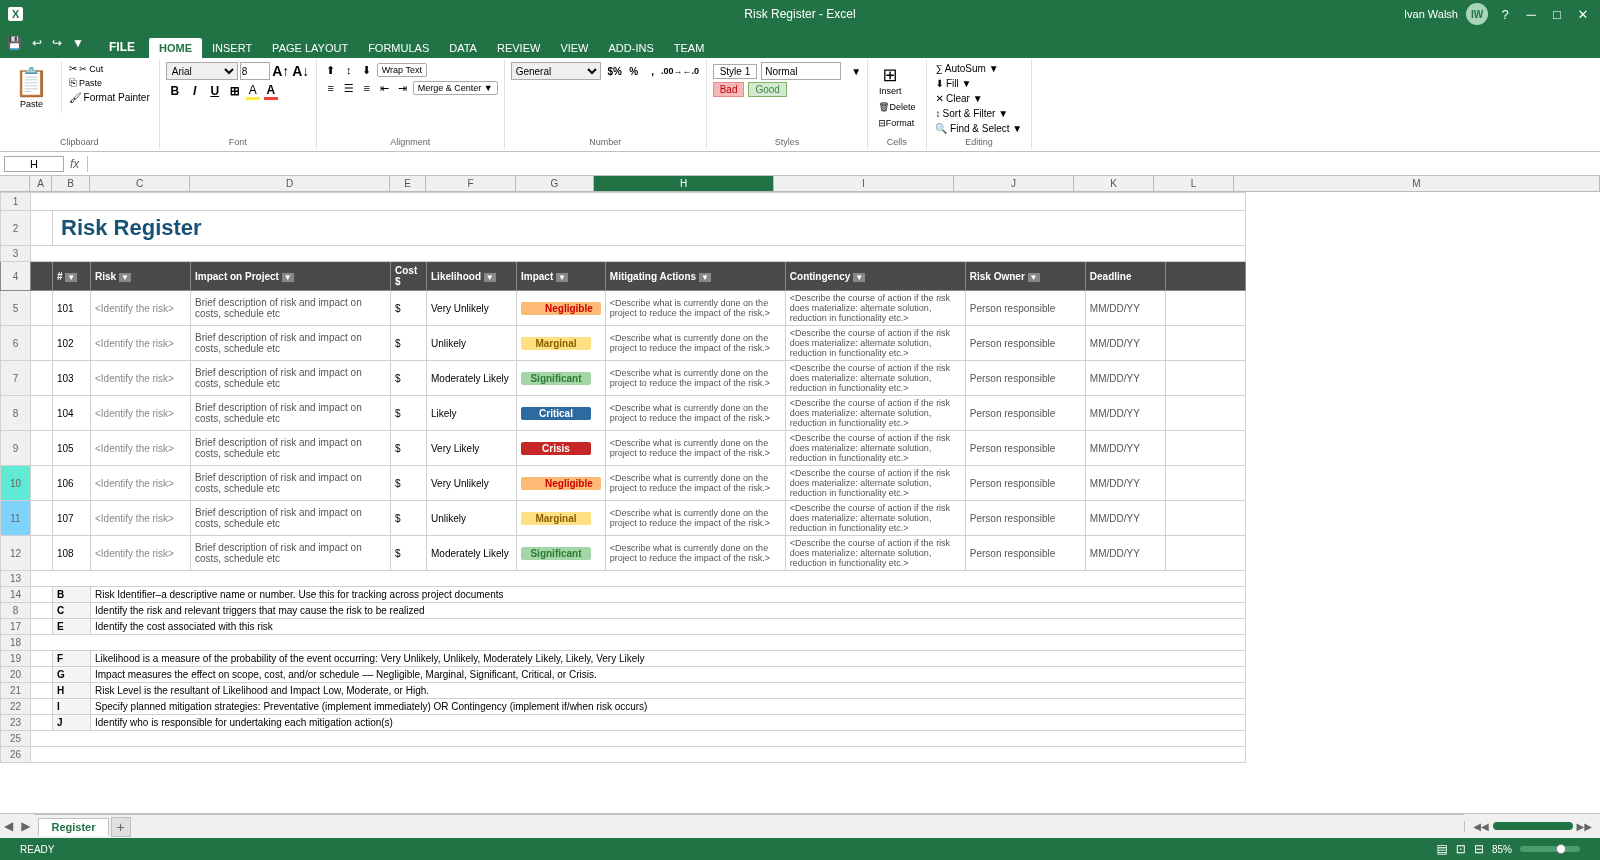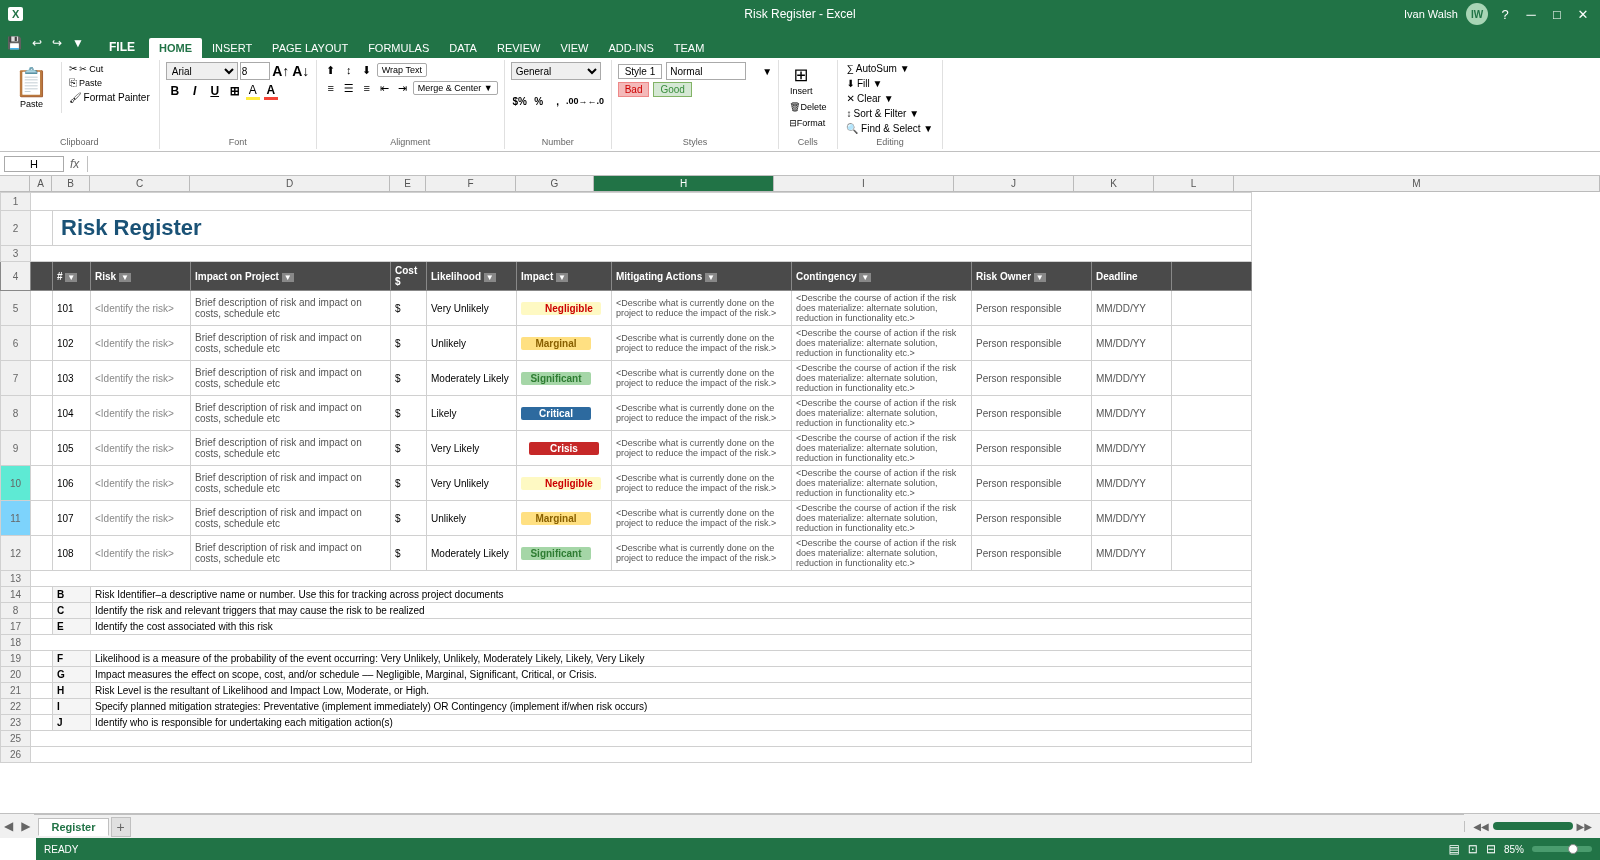--- a/index.html
+++ b/index.html
@@ -44,34 +44,34 @@
 
     
     .app { display: flex; flex-direction: column; height: 860px; width: 1600px; }
     .main-area { display: flex; flex: 1; overflow: hidden; }
     .sheet-area { flex: 1; overflow: hidden; display: flex; flex-direction: column; }
     .style-bad { background: #f4b9b9; color: #c00; padding: 1px 6px; font-size: 10px; border: 1px solid #e88; }
     .style-good { background: #d5e8d4; color: #388e3c; padding: 1px 6px; font-size: 10px; border: 1px solid #82b366; }
 
     
     .badge { display: inline-block; padding: 1px 8px; border-radius: 2px; font-size: 10px; font-weight: bold; color: white; text-align: center; min-width: 70px; }
-    .badge-negligible { background: #fef9c3; color: #c00; padding-left: 24px; }
+    .badge-negligible { background: #fdba74; color: #c00; padding-left: 24px; }
     .badge-marginal { background: #ffe082; color: #8a6000; }
     .badge-significant { background: #a5d6a7; color: #2e7d32; }
     .badge-critical { background: #2d6a9f; color: white; }
     .badge-crisis { background: #c62828; color: white; }
 
     
     .sheet-tabs { background: #f0f0f0; border-top: 1px solid #c0c0c0; display: flex; align-items: center; height: 24px; padding: 0 4px; gap: 2px; }
     .sheet-tab { padding: 2px 12px; border: 1px solid #c0c0c0; border-bottom: none; background: #e0e0e0; font-size: 11px; cursor: pointer; }
     .sheet-tab.active { background: white; border-bottom: 1px solid white; color: #217346; font-weight: bold; }
     .sheet-tab-add { width: 20px; height: 20px; display: flex; align-items: center; justify-content: center; cursor: pointer; color: #666; font-size: 14px; border: 1px solid #c0c0c0; background: #e0e0e0; }
 
     
-    .status-bar { background: #217346; color: white; height: 22px; display: flex; align-items: center; padding: 0 8px; font-size: 10px; justify-content: space-between; margin-left: 36px; }
+    .status-bar { background: #217346; color: white; height: 22px; display: flex; align-items: center; padding: 0 20px; font-size: 10px; justify-content: space-between; }
     .status-bar-right { display: flex; gap: 8px; align-items: center; }
 
     
     .font-select { border: 1px solid #aaa; padding: 1px; font-size: 10px; width: 72px; height: 18px; }
     .font-size { border: 1px solid #aaa; padding: 1px; font-size: 10px; width: 30px; height: 18px; }
 
     
     .ribbon-row { display: flex; align-items: center; gap: 2px; }
     .bold-btn { font-weight: bold; font-size: 12px; width: 18px; height: 18px; display: flex; align-items: center; justify-content: center; border: 1px solid transparent; cursor: pointer; }
     .align-btn { font-size: 11px; width: 16px; height: 16px; display: flex; align-items: center; justify-content: center; cursor: pointer; }
@@ -204,42 +204,42 @@
           <span class="align-btn">⇥</span>
           <span class="ribbon-btn-small" style="font-size:9px;border:1px solid #aaa;padding:1px 4px;">
             <span>Merge &amp; Center ▼</span>
           </span>
         </div>
       </div>
       <div class="ribbon-group-label">Alignment</div>
     </div>
 
     <div class="ribbon-group">
-      <div class="ribbon-group-content" style="flex-direction:column;gap:12px;">
+      <div class="ribbon-group-content" style="flex-direction:row;gap:5px;">
         <select class="num-format-select">
           <option>General</option>
           <option>Number</option>
           <option>Currency</option>
         </select>
         <div class="ribbon-row" style="gap:1px;">
           <span class="bold-btn" style="font-size:10px;">$%</span>
           <span class="bold-btn" style="font-size:10px;">%</span>
           <span class="bold-btn" style="font-size:10px;">,</span>
           <span class="bold-btn" style="font-size:9px;">.00→</span>
           <span class="bold-btn" style="font-size:9px;">←.0</span>
         </div>
       </div>
       <div class="ribbon-group-label">Number</div>
     </div>
 
     <div class="ribbon-group" style="min-width:160px;">
       <div class="ribbon-group-content" style="flex-direction:column;gap:2px;width:100%;">
         <div style="display:flex;align-items:center;gap:4px;">
           <span style="font-size:10px;padding:1px 6px;border:1px solid #aaa;">Style 1</span>
-          <div style="display:flex;align-items:center;gap:16px;">
+          <div style="display:flex;align-items:center;gap:10px;">
             <input type="text" value="Normal" style="border: 1px solid rgb(170, 170, 170); font-size: 10px; width: 80px; height: 18px; padding: 1px 3px;">
             <span style="font-size:10px;cursor:pointer;">▼</span>
           </div>
         </div>
         <div style="display:flex;gap:4px;">
           <div class="style-bad">Bad</div>
           <div class="style-good">Good</div>
         </div>
       </div>
       <div class="ribbon-group-label">Styles</div>
@@ -460,21 +460,21 @@
           </tr>
 
           <tr>
             <td style="border:1px solid #d0d0d0;background:#f0f0f0;text-align:center;font-size:10px;color:#666;padding:2px;">9</td>
             <td style="border:1px solid #d0d0d0;"></td>
             <td style="border:1px solid #d0d0d0;padding:2px 4px;font-size:10px;">105</td>
             <td style="border:1px solid #d0d0d0;padding:2px 4px;font-size:10px;color:#888;">&lt;Identify the risk&gt;</td>
             <td style="border:1px solid #d0d0d0;padding:2px 4px;font-size:10px;color:#555;">Brief description of risk and impact on costs, schedule etc</td>
             <td style="border:1px solid #d0d0d0;padding:2px 4px;font-size:10px;">$</td>
             <td style="border:1px solid #d0d0d0;padding:2px 4px;font-size:10px;">Very Likely</td>
-            <td style="border:1px solid #d0d0d0;padding:2px 12px;">
+            <td style="border:1px solid #d0d0d0;padding:2px 4px;">
               <span class="badge badge-crisis">Crisis</span>
             </td>
             <td style="border:1px solid #d0d0d0;padding:2px 4px;font-size:9px;color:#555;white-space:normal;">&lt;Describe what is currently done on the project to reduce the impact of the risk.&gt;</td>
             <td style="border:1px solid #d0d0d0;padding:2px 4px;font-size:9px;color:#555;white-space:normal;">&lt;Describe the course of action if the risk does materialize: alternate solution, reduction in functionality etc.&gt;</td>
             <td style="border:1px solid #d0d0d0;padding:2px 4px;font-size:10px;color:#555;">Person responsible</td>
             <td style="border:1px solid #d0d0d0;padding:2px 4px;font-size:10px;color:#555;">MM/DD/YY</td>
             <td style="border:1px solid #d0d0d0;"></td>
           </tr>
 
           <tr>

